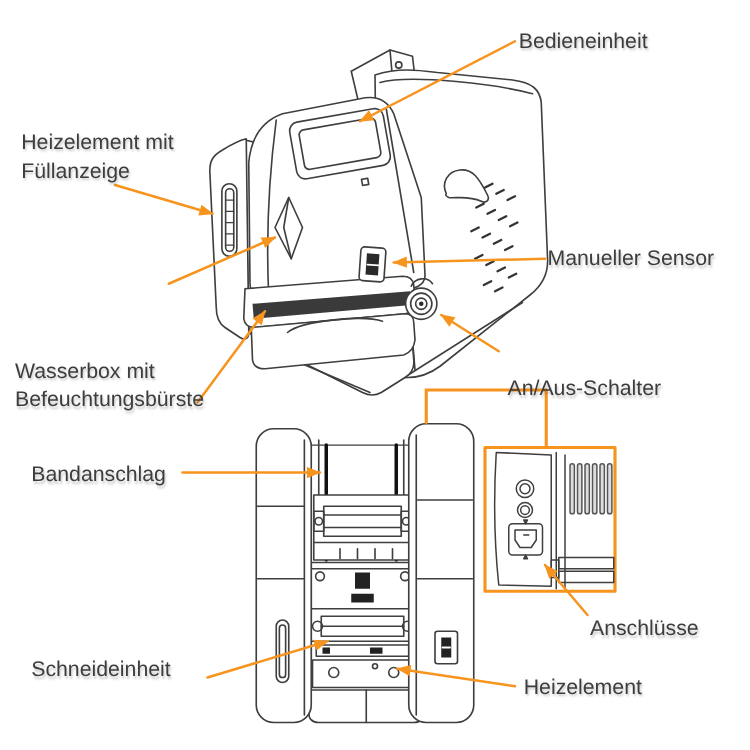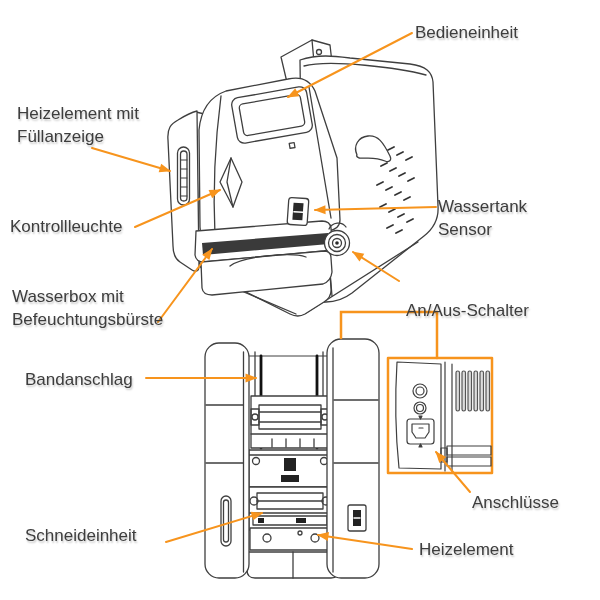--- a/index.html
+++ b/index.html
@@ -248,22 +248,21 @@
       <line x1="166" y1="542" x2="262" y2="513" marker-end="url(#ah)"></line>
       <line x1="470" y1="492" x2="436" y2="452" marker-end="url(#ah)"></line>
       <line x1="412" y1="549" x2="318" y2="535" marker-end="url(#ah)"></line>
       <polyline stroke-width="2.5" points="341,338 341,312 437,312 437,358"></polyline>
     </g>
   </svg>
 
   <div class="label" style="left:415px;top:22px;">Bedieneinheit</div>
   <div class="label" style="left:17px;top:103px;">Heizelement mit
 Füllanzeige</div>
-  <div class="label" style="left:10px;top:216px;">Kontrollleuchte</div>
-  <div class="label" style="left:438px;top:196px;">Wassertank Sensor</div>
+  <div class="label" style="left:438px;top:196px;">Manueller Sensor</div>
   <div class="label" style="left:406px;top:264px;margin-top:36px;">An/Aus-Schalter</div>
   <div class="label" style="left:12px;top:286px;">Wasserbox mit
 Befeuchtungsbürste</div>
   <div class="label" style="left:25px;top:369px;">Bandanschlag</div>
   <div class="label" style="left:472px;top:492px;">Anschlüsse</div>
   <div class="label" style="left:25px;top:525px;text-align:right;">Schneideinheit</div>
   <div class="label" style="left:419px;top:539px;">Heizelement</div>
 </div>
 
 </body></html>

